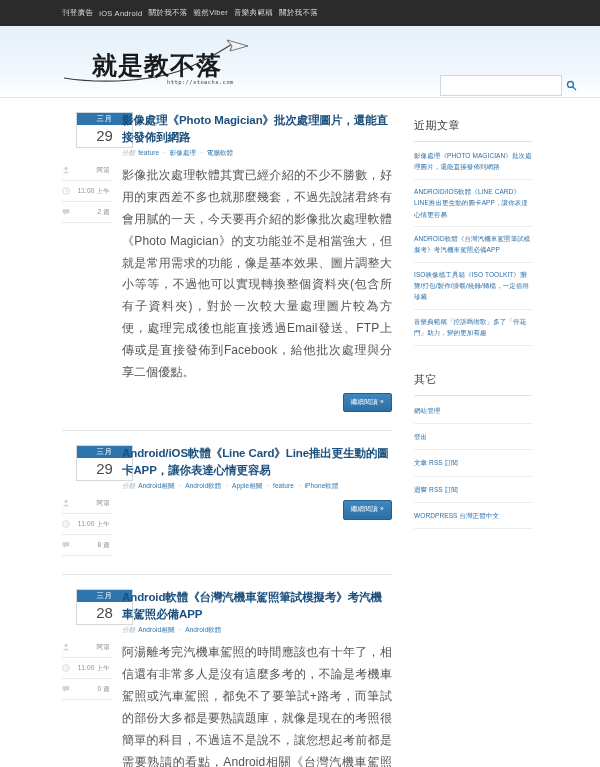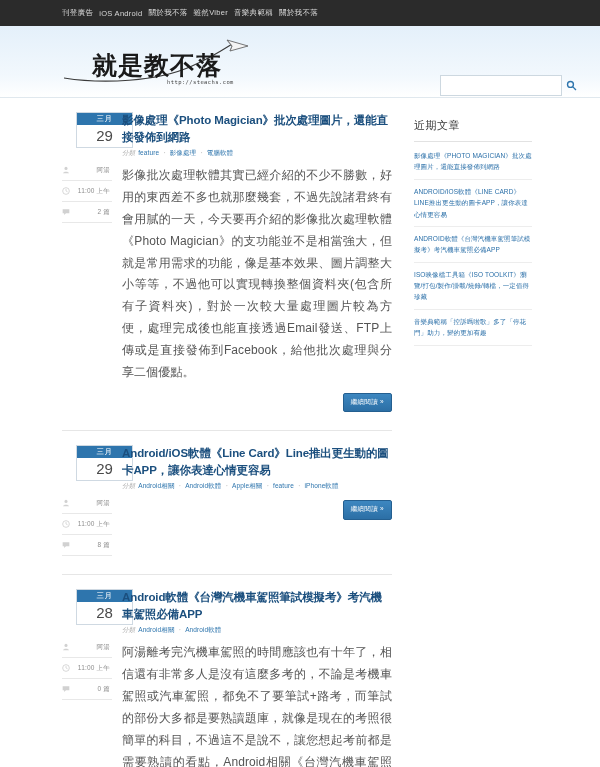--- a/index.html
+++ b/index.html
@@ -417,20 +417,40 @@
             <a>ANDROID/IOS軟體《LINE CARD》LINE推出更生動的圖卡APP，讓你表達心情更容易</a>
           </li>
           <li>
             <a>ANDROID軟體《台灣汽機車駕照筆試模擬考》考汽機車駕照必備APP</a>
           </li>
           <li>
             <a>ISO映像檔工具箱《ISO TOOLKIT》瀏覽/打包/製作/掛載/燒錄/轉檔，一定值得珍藏</a>
           </li>
           <li>
             <a>音樂典範稱「控訴嗎啦歌」多了「停花門」助力，變的更加有趣</a>
+          </li>
+        </ul>
+      </section>
+      <section class="widget other">
+        <h3 class="widget-title">其它</h3>
+        <ul>
+          <li>
+            <a>網站管理</a>
+          </li>
+          <li>
+            <a>登出</a>
+          </li>
+          <li>
+            <a>文章 RSS 訂閱</a>
+          </li>
+          <li>
+            <a>迴響 RSS 訂閱</a>
+          </li>
+          <li>
+            <a>WORDPRESS 台灣正體中文</a>
           </li>
         </ul>
       </section>
     </aside>
 
 </div>
 
 <div class="footer" id="footerwidgets">
     <div class="fcol">
       <h4>近期文章</h4>

